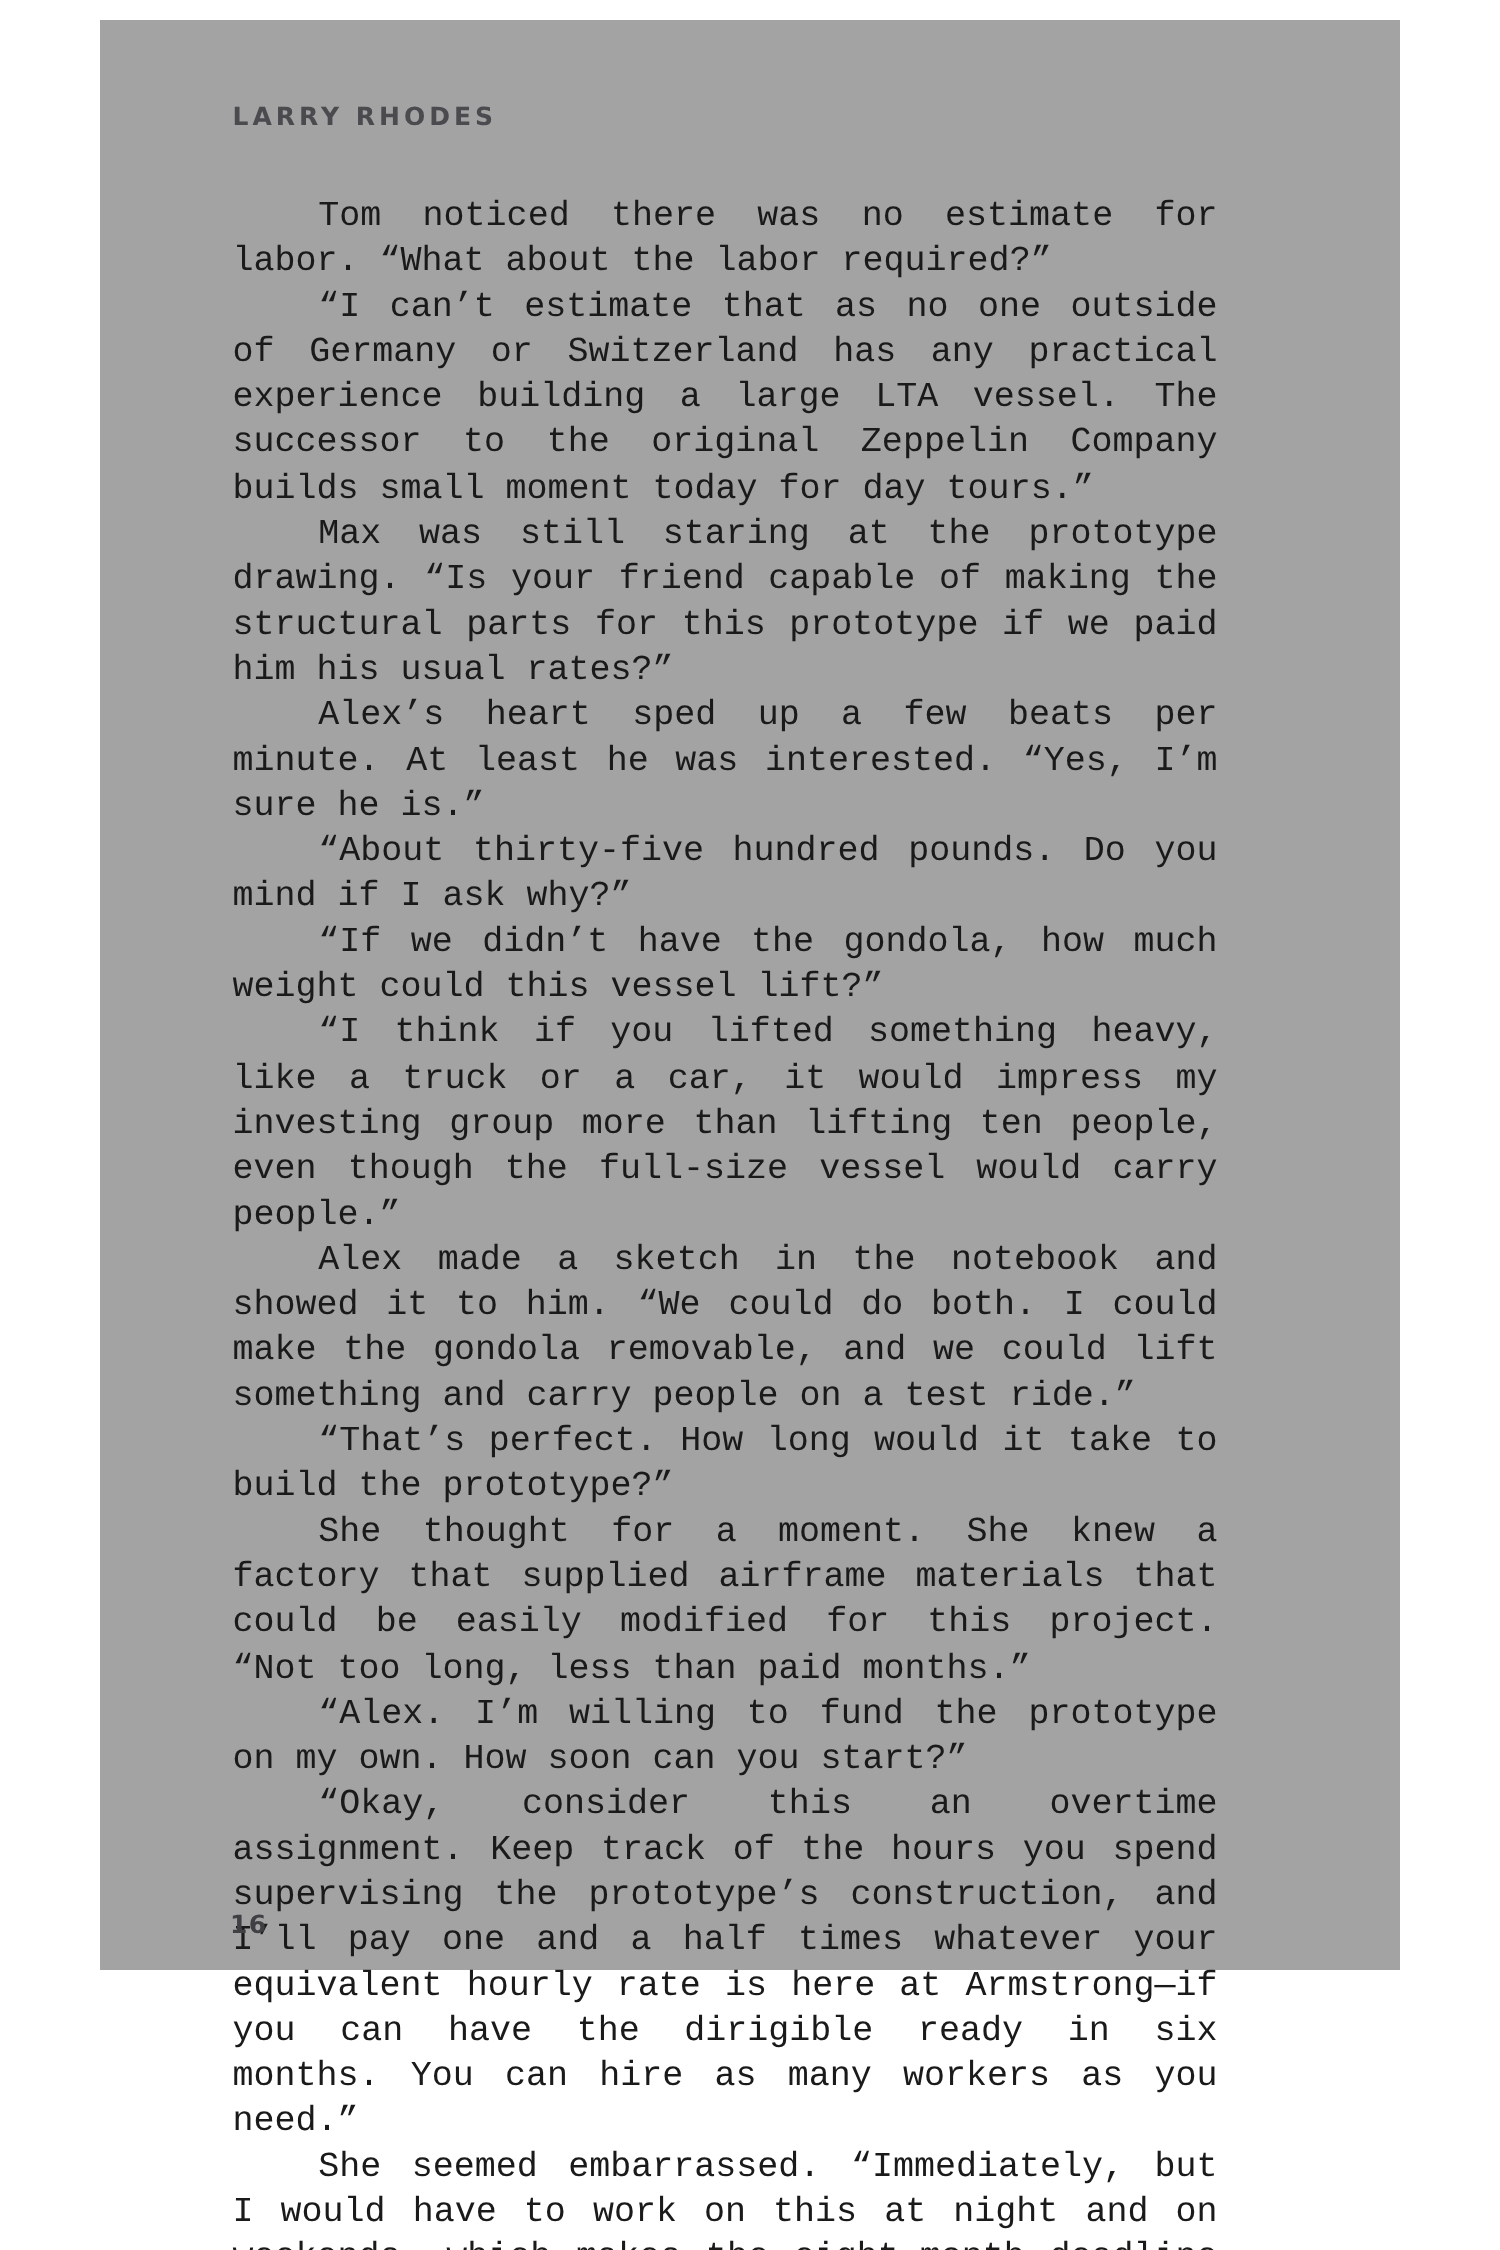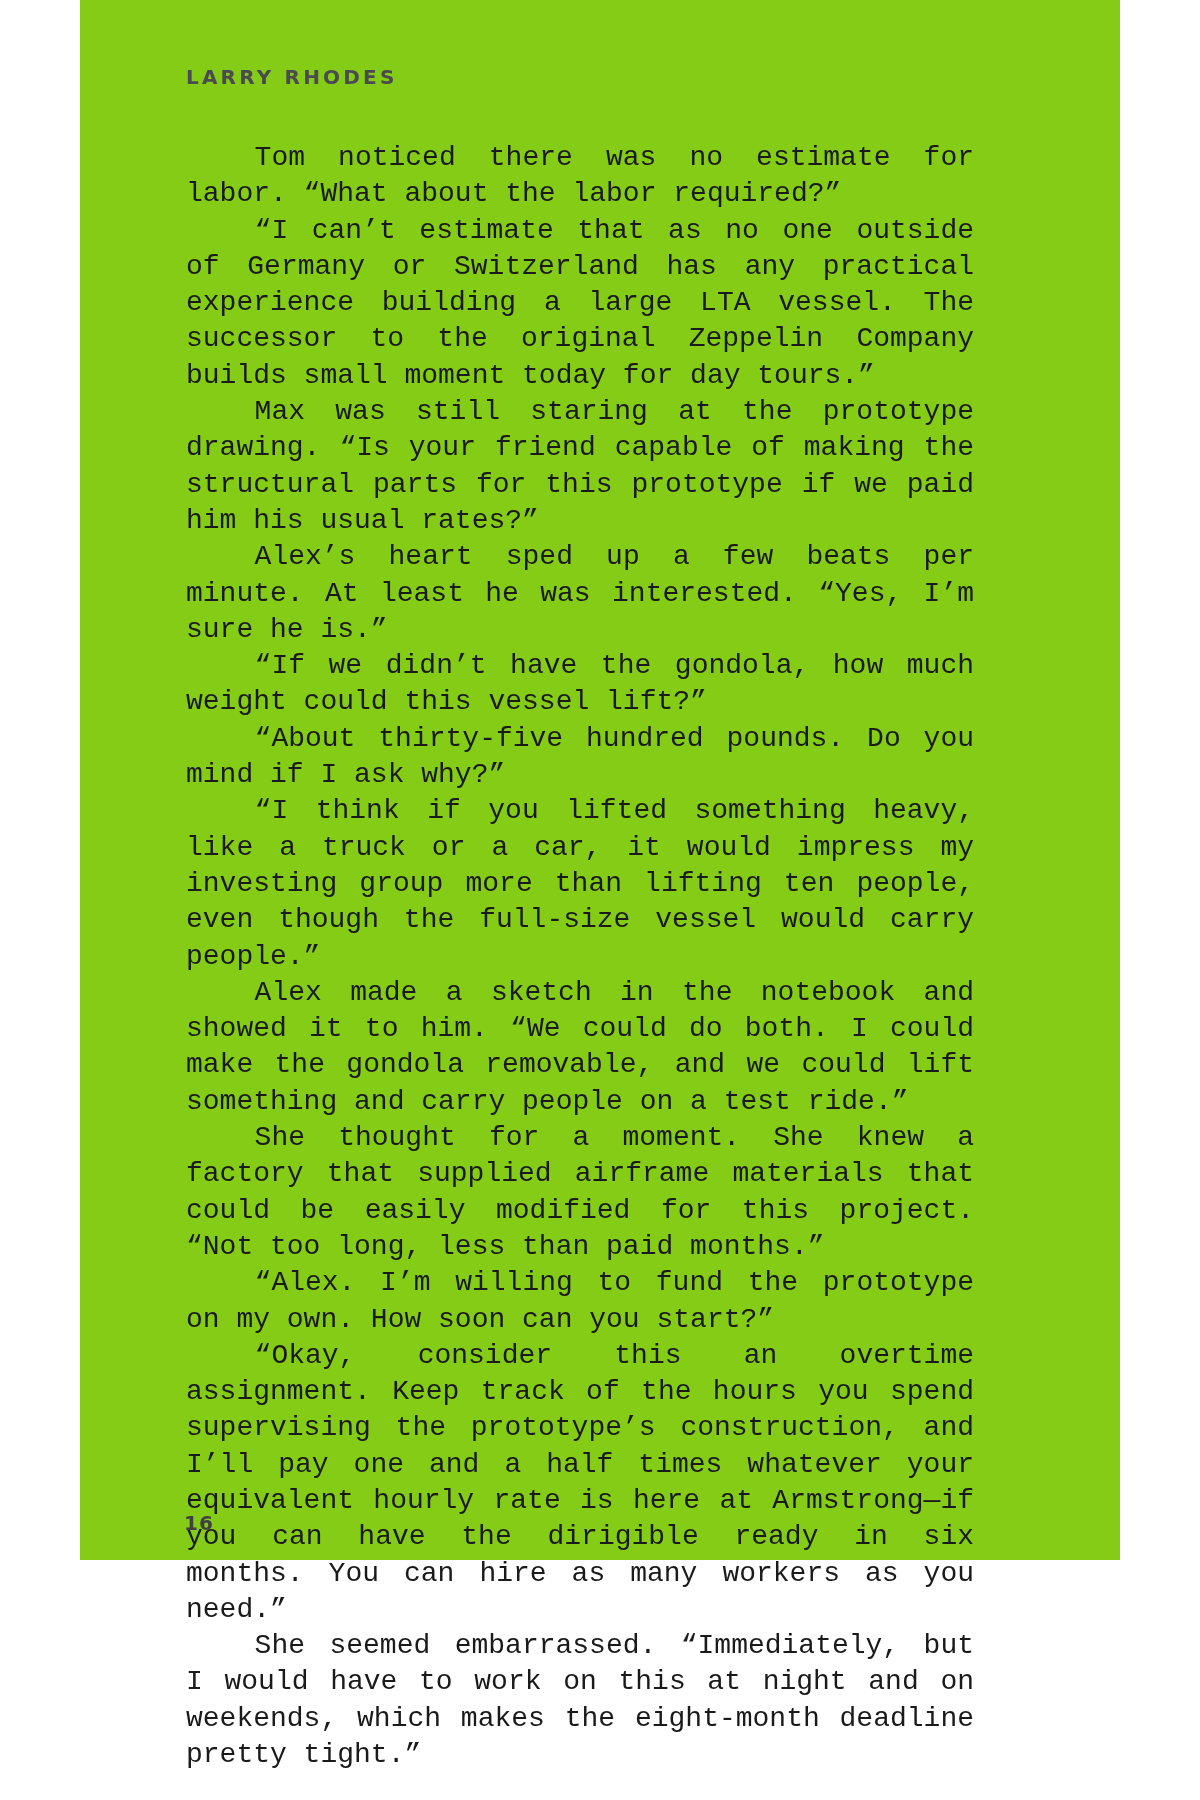--- a/index.html
+++ b/index.html
@@ -10,22 +10,22 @@
     width: 1200px;
     height: 1800px;
     background: #ffffff;
     font-family: "Liberation Serif", serif;
     -webkit-font-smoothing: antialiased;
   }
   .page {
     position: relative;
     width: 1040px;
     height: 1560px;
-    margin: 0 auto;
-    background: #84cc16;
+    margin: 16px auto;
+    background: #a3a3a3;
     box-sizing: border-box;
   }
   .running-head {
     position: absolute;
     left: 106px;
     top: 65px;
     font-family: "DejaVu Sans", sans-serif;
     font-weight: 700;
     font-size: 20px;
     letter-spacing: 3.2px;
@@ -69,24 +69,25 @@
 
 <div class="page">
 
   <div class="running-head">LARRY RHODES</div>
 
   <div class="body-column">
     <p class="para">Tom noticed there was no estimate for labor. “What about the labor required?”</p>
     <p class="para">“I can’t estimate that as no one outside of Germany or Switzerland has any practical experience building a large LTA vessel. The successor to the original Zeppelin Company builds small moment today for day tours.”</p>
     <p class="para">Max was still staring at the prototype drawing. “Is your friend capable of making the structural parts for this prototype if we paid him his usual rates?”</p>
     <p class="para">Alex’s heart sped up a few beats per minute. At least he was interested. “Yes, I’m sure he is.”</p>
+    <p class="para">“About thirty-five hundred pounds. Do you mind if I ask why?”</p>
     <p class="para">“If we didn’t have the gondola, how much weight could this vessel lift?”</p>
-    <p class="para">“About thirty-five hundred pounds. Do you mind if I ask why?”</p>
     <p class="para">“I think if you lifted something heavy, like a truck or a car, it would impress my investing group more than lifting ten people, even though the full-size vessel would carry people.”</p>
     <p class="para">Alex made a sketch in the notebook and showed it to him. “We could do both. I could make the gondola removable, and we could lift something and carry people on a test ride.”</p>
+    <p class="para">“That’s perfect. How long would it take to build the prototype?”</p>
     <p class="para">She thought for a moment. She knew a factory that supplied airframe materials that could be easily modified for this project. “Not too long, less than paid months.”</p>
     <p class="para">“Alex. I’m willing to fund the prototype on my own. How soon can you start?”</p>
     <p class="para">“Okay, consider this an overtime assignment. Keep track of the hours you spend supervising the prototype’s construction, and I’ll pay one and a half times whatever your equivalent hourly rate is here at Armstrong—if you can have the dirigible ready in six months. You can hire as many workers as you need.”</p>
     <p class="para">She seemed embarrassed. “Immediately, but I would have to work on this at night and on weekends, which makes the eight-month deadline pretty tight.”</p>
   </div>
 
   <div class="folio">16</div>
 
 </div>
 

